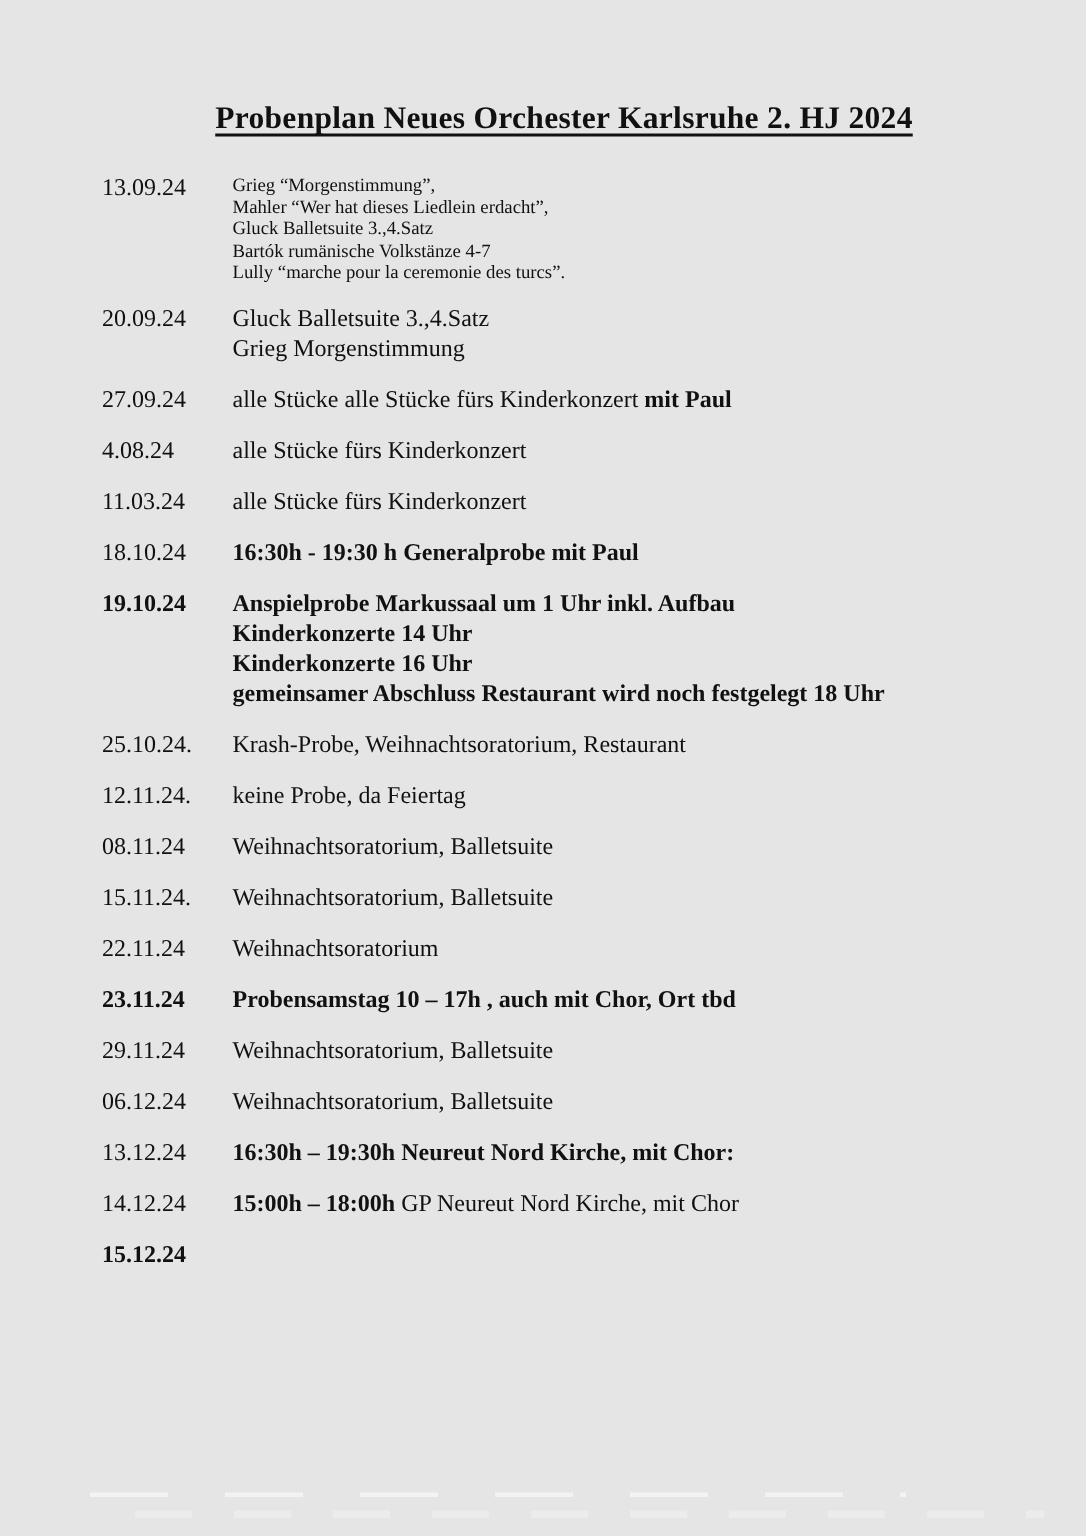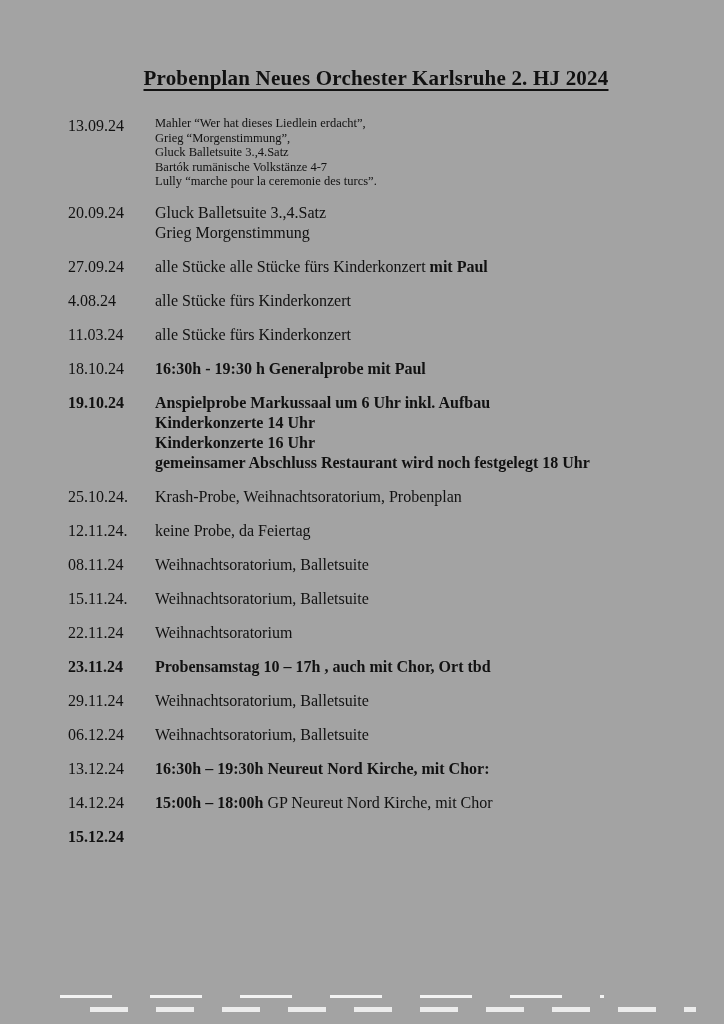--- a/index.html
+++ b/index.html
@@ -1,21 +1,21 @@
 <!DOCTYPE html>
 <html><head>
 <meta charset="utf-8">
 <style>
   html, body { margin: 0; padding: 0; background: #888; }
   .page {
     position: relative;
     width: 724px;
     height: 1024px;
     margin: 0 auto;
-    background: #a3a3a3;
+    background: #e5e5e5;
     color: #111111;
     font-family: "Liberation Serif", "DejaVu Serif", serif;
     box-sizing: border-box;
     padding: 66px 40px 0 68px;
     overflow: hidden;
   }
   .title {
     font-size: 21px;
     font-weight: bold;
     text-align: center;
@@ -68,22 +68,22 @@
 </head>
 <body>
 
 <div class="page">
   <h1 class="title">Probenplan Neues Orchester Karlsruhe 2. HJ 2024</h1>
   <div class="entries" id="entries">
       <div class="entry">
         <div class="date">13.09.24</div>
         <div class="content">
           <div class="sublines">
+            <div>Grieg “Morgenstimmung”,</div>
             <div>Mahler “Wer hat dieses Liedlein erdacht”,</div>
-            <div>Grieg “Morgenstimmung”,</div>
             <div>Gluck Balletsuite 3.,4.Satz</div>
             <div>Bartók rumänische Volkstänze 4-7</div>
             <div>Lully “marche pour la ceremonie des turcs”.</div>
           </div>
         </div>
       </div>
       <div class="entry">
         <div class="date">20.09.24</div>
         <div class="content">
           <div class="line"><span>Gluck Balletsuite 3.,4.Satz</span></div>
@@ -110,30 +110,30 @@
       </div>
       <div class="entry">
         <div class="date">18.10.24</div>
         <div class="content">
           <div class="line"><span class="b">16:30h - 19:30 h Generalprobe mit Paul</span></div>
         </div>
       </div>
       <div class="entry">
         <div class="date bold">19.10.24</div>
         <div class="content">
-          <div class="line"><span class="b">Anspielprobe Markussaal um 6 Uhr inkl. Aufbau</span></div>
+          <div class="line"><span class="b">Anspielprobe Markussaal um 1 Uhr inkl. Aufbau</span></div>
           <div class="line"><span class="b">Kinderkonzerte 14 Uhr</span></div>
           <div class="line"><span class="b">Kinderkonzerte 16 Uhr</span></div>
           <div class="line"><span class="b">gemeinsamer Abschluss Restaurant wird noch festgelegt 18 Uhr</span></div>
         </div>
       </div>
       <div class="entry">
         <div class="date">25.10.24.</div>
         <div class="content">
-          <div class="line"><span>Krash-Probe, Weihnachtsoratorium, Probenplan</span></div>
+          <div class="line"><span>Krash-Probe, Weihnachtsoratorium, Restaurant</span></div>
         </div>
       </div>
       <div class="entry">
         <div class="date">12.11.24.</div>
         <div class="content">
           <div class="line"><span>keine Probe, da Feiertag</span></div>
         </div>
       </div>
       <div class="entry">
         <div class="date">08.11.24</div>

